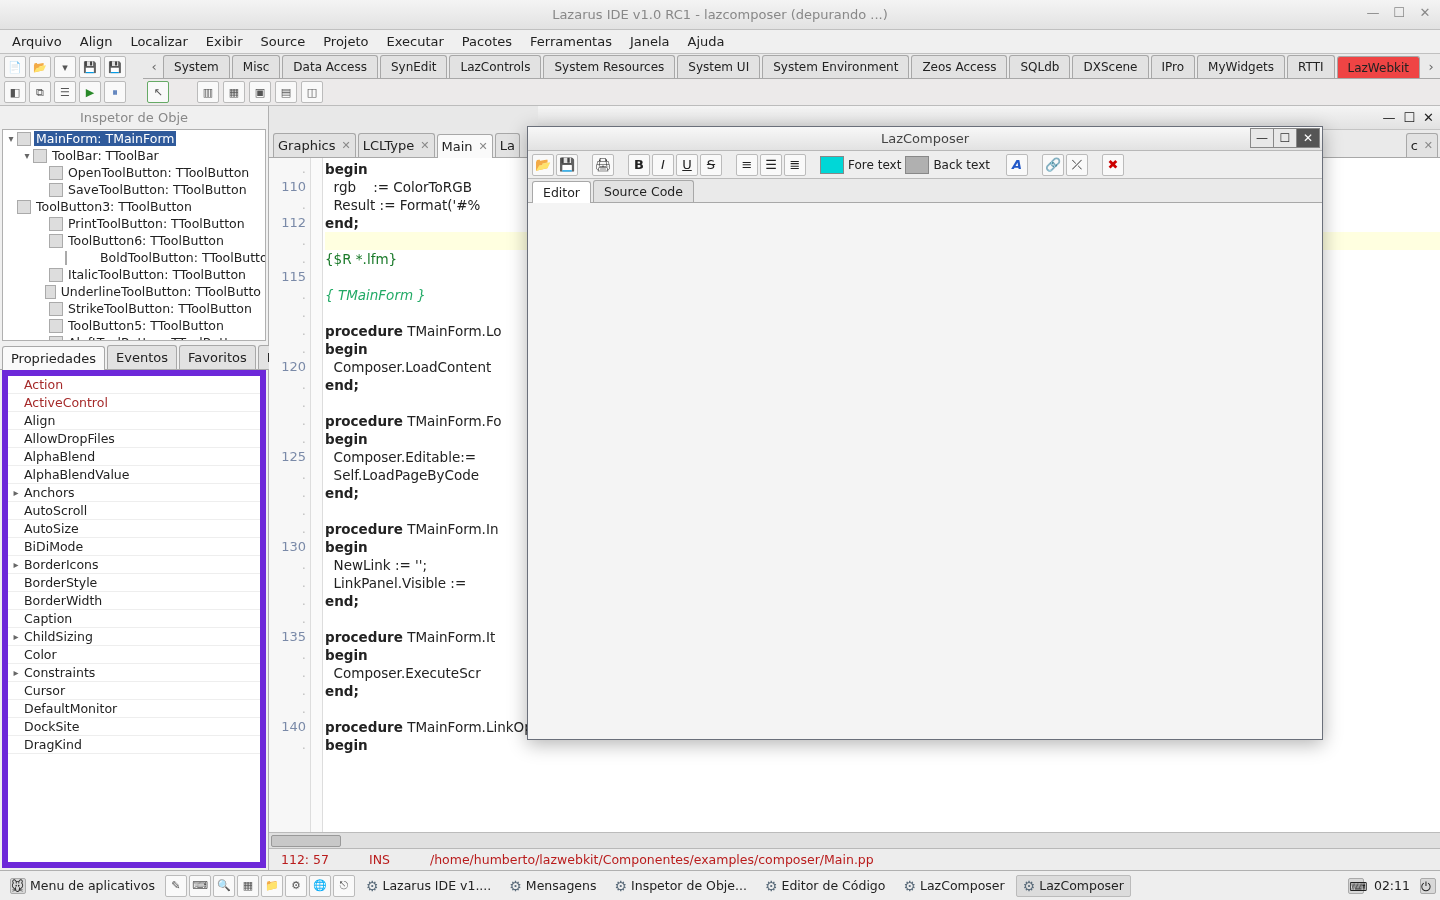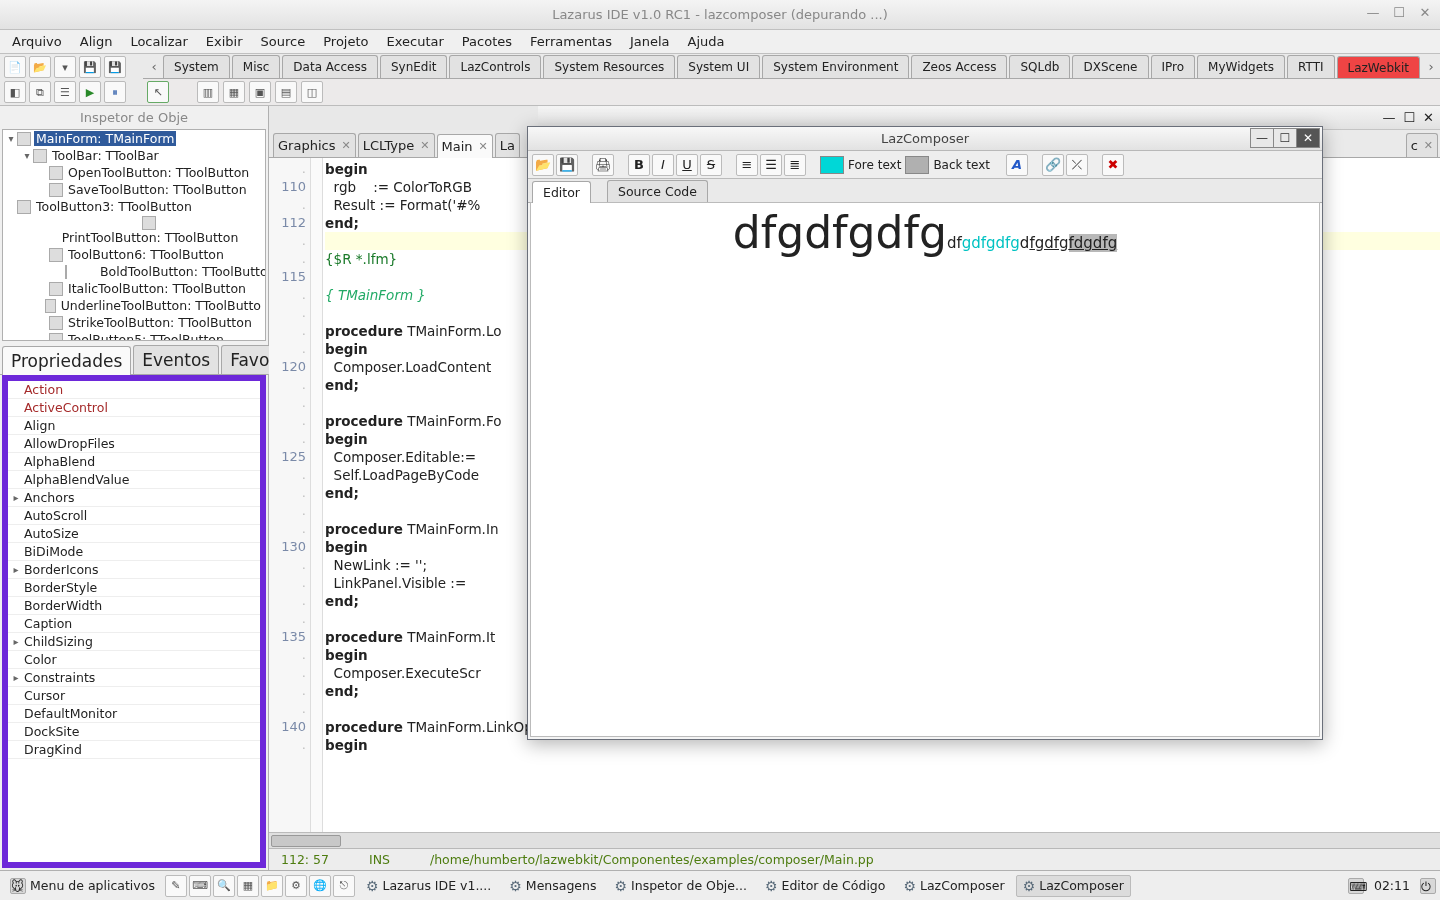--- a/index.html
+++ b/index.html
@@ -37,62 +37,62 @@
 .inspector .panel-title { text-align: center; color: #888; padding: 4px 0; font-size:13px; }
 .tree { background: #fff; border: 1px solid #b0b0b0; margin: 0 2px; height: 212px; overflow: hidden; font-size: 12.5px; }
 .tree-row { padding: 1px 2px; display: flex; align-items: center; white-space: nowrap; }
 .tree-row .exp { width:12px; display:inline-block; text-align:center; color:#666; font-size:10px; }
 .tree-row .node-label { padding: 0 2px; }
 .tree-row.sel .node-label { background: #2f5a9b; color: #fff; }
 .tree-row .ficon { width:14px; height:14px; background:#ddd; border:1px solid #aaa; margin-right:3px; display:inline-block; }
 .tree-wrap{position:relative;}
 
 .prop-tabs { display:flex; border-bottom:1px solid #a8a8a8; margin-top:4px; }
-.ptab { padding:4px 8px; background:#e2e2e2; border:1px solid #a8a8a8; border-bottom:none; border-radius:3px 3px 0 0; margin-left:2px; font-size:17px; }
+.ptab { padding:4px 8px; background:#e2e2e2; border:1px solid #a8a8a8; border-bottom:none; border-radius:3px 3px 0 0; margin-left:2px; font-size:13px; }
 .ptab.active{ background:#fafafa; position:relative; top:1px;}
 .prop-grid { flex:1; background:#fff; border:6px solid #6d28d9; margin:0 2px 2px 2px; overflow:hidden auto; font-size:12.5px; }
 .prow { display:flex; align-items:center; border-bottom:1px solid #eee; padding:1px 2px; }
 .prow .exp { width:12px; text-align:center; color:#666; font-size:10px; }
 .prow .pname { flex:1; padding-left:2px; }
 .prow .pname.red { color:#a52a2a; }
 .file-tabs { height:28px; display:flex; align-items:flex-end; padding-left:4px; border-bottom:1px solid #a8a8a8; background:#eaeaea; }
 .ftab { padding:4px 4px; background:#e2e2e2; border:1px solid #a8a8a8; border-bottom:none; border-radius:3px 3px 0 0; margin-right:2px; display:flex; align-items:center; gap:6px; font-size:13px; }
 .ftab.active{ background:#fafafa; position:relative; top:1px;}
 .ftab .xclose{ color:#888; font-size:11px;}
 .code-wrap { flex:1; display:flex; background:#fff; position:relative; }
 .gutter-fold{width:12px; background:#fafafa; border-right:1px solid #ddd;}
 .gutter-ln { width:42px; background:#f7f7f7; border-right:1px solid #ddd; text-align:right; padding:2px 4px 0 0; font-family:"DejaVu Sans Mono",monospace; font-size:13px; color:#7a8aa8; }
 .gutter-ln div{height:18px; line-height:18px;}
 .code { flex:1; font-family:"DejaVu Sans Mono",monospace; font-size:13.5px; line-height:18px; padding:2px 0 0 2px; white-space:pre; color:#222; overflow:hidden;}
 .kw{font-weight:bold;}
 .cmt{color:#2a6; font-style:italic;}
 .dir{color:#1a7a2a;}
 .hl-line{ background:#ffffe0; display:block; width:100%; height:18px; position:absolute; left:0;}
 .code .line{position:relative; z-index:1; height:18px;}
-.editor-status{ height:22px; background:#ededed; border-top:1px solid #b8b8b8; display:flex; align-items:center; gap:40px; padding:0 12px; font-size:12.5px; color:#4d7c0f;}
+.editor-status{ height:22px; background:#ededed; border-top:1px solid #b8b8b8; display:flex; align-items:center; gap:40px; padding:0 12px; font-size:12.5px; color:#b91c1c;}
 .hscrollbar{height:16px;background:#e0e0e0;border-top:1px solid #bbb; position:relative;}
 .hscrollbar .thumb{position:absolute;left:2px;top:2px;height:12px;width:70px;background:#c8c8c8;border:1px solid #999;border-radius:2px;}
 
 
 .composer { position:absolute; left:527px; top:126px; width:796px; height:614px; background:#f4f4f4; border:1px solid #6a6f7a; box-shadow:0 4px 18px rgba(0,0,0,.3); display:flex; flex-direction:column; z-index:50;}
 .composer .ctitle { height:24px; display:flex; align-items:center; justify-content:center; background:linear-gradient(#f8f8f8,#e2e2e2); border-bottom:1px solid #b8b8b8; position:relative; font-size:13px; color:#444;}
 .composer .ctitle .cwin-btns{position:absolute; right:2px; top:1px; display:flex;}
 .composer .cwin-btn{width:24px;height:20px;display:flex;align-items:center;justify-content:center;border:1px solid #888;background:#e8e8e8;margin-left:-1px;font-size:12px;color:#333;}
 .composer .cwin-btn.close{color:#fff;background:#555;}
 .ctoolbar{height:28px;display:flex;align-items:center;gap:4px;padding:2px 4px;border-bottom:1px solid #bbb;background:#eee;}
 .ctoolbar .grp{display:flex;gap:2px;align-items:center;}
 .ctoolbar .sep{width:6px;}
 .swatch{width:24px;height:18px;border:1px solid #888;}
 .swatch.cyan{background:#00d7d7;}
 .swatch.grey{background:#b0b0b0;}
 .fb-label{font-size:12px;padding:0 2px;}
 .circbtn{width:22px;height:22px;display:inline-flex;align-items:center;justify-content:center;border:1px solid #bbb;border-radius:2px;background:#f9f9f9;font-size:13px;}
 .circbtn.red{color:#c00;}
 .ctabs{height:24px;display:flex;align-items:flex-end;padding-left:4px;border-bottom:1px solid #a8a8a8;background:#eaeaea;}
-.cctab{padding:3px 10px;background:#e2e2e2;border:1px solid #a8a8a8;border-bottom:none;border-radius:3px 3px 0 0;margin-right:16px;font-size:12.5px;}
+.cctab{padding:3px 10px;background:#e2e2e2;border:1px solid #a8a8a8;border-bottom:none;border-radius:3px 3px 0 0;margin-right:2px;font-size:12.5px;}
 .cctab.active{background:#fff;position:relative;top:1px;}
 .ccanvas{flex:1;background:#fff;border:1px solid #bbb;margin:-1px 2px 2px 2px; padding:4px 10px; overflow:auto;}
 .ccanvas .rich{font-family:Verdana,Arial,sans-serif; text-align:center;}
 .rich .big{font-size:44px; color:#222;}
 .rich .sm{font-size:15px; color:#222;}
 .rich .cyan{color:#00c2c2;}
 .rich .ul{text-decoration:underline;}
 .rich .sel{background:#b8b8b8;color:#222;}
 
 
@@ -211,21 +211,21 @@
           <div class="tree-row" style="padding-left: 34px;">
             <span class="exp"></span>
             <span class="ficon"></span>
             <span class="node-label">SaveToolButton: TToolButton</span>
           </div>
           <div class="tree-row" style="">
             <span class="exp"></span>
             <span class="ficon"></span>
             <span class="node-label">ToolButton3: TToolButton</span>
           </div>
-          <div class="tree-row" style="padding-left: 34px; flex-direction: column;">
+          <div class="tree-row" style="padding-left: 34px;">
             <span class="exp"></span>
             <span class="ficon"></span>
             <span class="node-label">PrintToolButton: TToolButton</span>
           </div>
           <div class="tree-row" style="padding-left: 34px;">
             <span class="exp"></span>
             <span class="ficon"></span>
             <span class="node-label">ToolButton6: TToolButton</span>
           </div>
           <div class="tree-row" style="padding-left: 34px; gap: 28px;">
@@ -484,25 +484,20 @@
     <div class="grp">
       <span class="circbtn">🔗</span>
       <span class="circbtn">⤫</span>
     </div>
     <div class="sep"></div>
     <span class="circbtn red">✖</span>
   </div>
   <div class="ctabs">
     <span class="cctab active">Editor</span>
     <span class="cctab">Source Code</span>
-  </div>
-  <div class="ccanvas">
-    <div class="rich">
-      <span class="big">dfgdfgdfg</span><span class="sm">df</span><span class="sm cyan">gdfgdfg</span><span class="sm">d</span><span class="sm ul">fgdfg</span><span class="sm ul sel">fdgdfg</span>
-    </div>
   </div>
 </div>
 
 <div class="taskbar">
   <div class="start">
     <span class="tbicon">🐭</span>
     <span>Menu de aplicativos</span>
   </div>
   <div class="app-icons">
     <span class="tbtn">✎</span>

